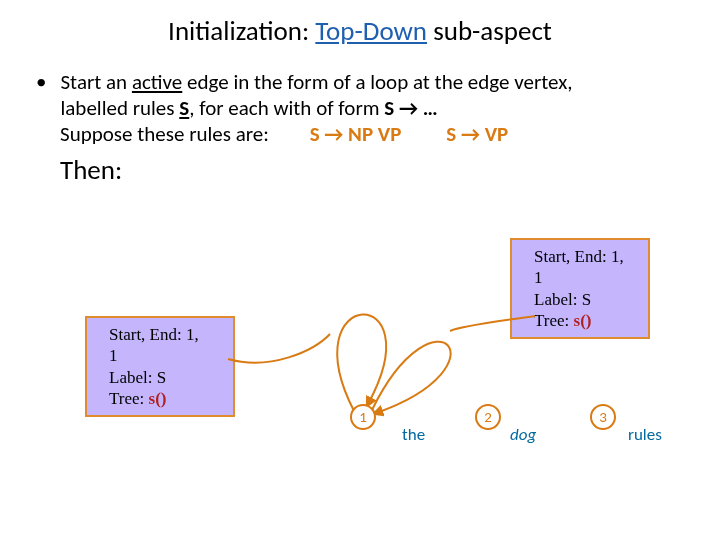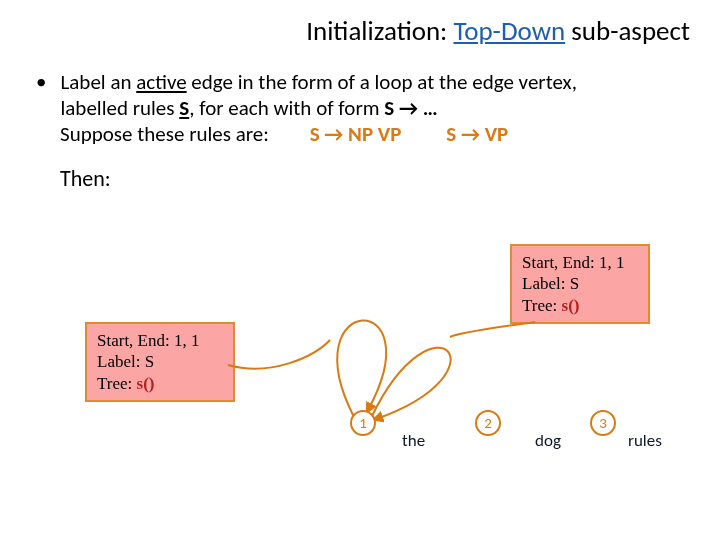--- a/index.html
+++ b/index.html
@@ -6,79 +6,79 @@
   body {
     width: 720px;
     height: 540px;
     font-family: Calibri, Arial, sans-serif;
     background: #fff;
     color: #000;
     position: relative;
     padding: 14px 30px;
   }
   .title {
-    text-align: right;
+    text-align: center;
     font-size: 27px;
     margin-bottom: 22px;
   }
   .title .blue-underline { color: #1f5fb0; text-decoration: underline; }
   .bullet {
     font-size: 21px;
     margin-left: 6px;
     display: flex;
   }
   .bullet .dot { margin-right: 14px; }
   .underline { text-decoration: underline; }
   .s-bold { font-weight: 700; }
   .orange { color: #d97a13; font-weight: 700; }
   .suppose { margin-left: 30px; font-size: 21px; }
-  .then { margin-left: 30px; font-size: 22px; margin-top: 18px; }
+  .then { margin-left: 30px; font-size: 27px; margin-top: 6px; }
   .rules { display: inline-block; margin-left: 36px; }
   .rule1 { margin-right: 40px; }
 
   .diagram { position: relative; width: 660px; height: 250px; margin-top: 40px; }
   .annot {
     position: absolute;
     border: 2px solid #e08b2e;
-    background: #fca5a5;
-    padding: 6px 10px;
+    background: #c4b5fd;
+    padding: 6px 22px;
     font-family: "Times New Roman", serif;
     font-size: 17px;
     line-height: 1.25;
   }
   .annot .red { color: #b02020; font-weight: 700; }
   .node {
     position: absolute;
     width: 26px; height: 26px;
     border: 2px solid #d97a13;
     border-radius: 50%;
     background: #fff;
     color: #d97a13;
     font-size: 15px;
     display: flex; align-items: center; justify-content: center;
     z-index: 3;
   }
   .word {
     position: absolute;
     font-size: 17px;
-    color: #0f172a;
+    color: #0369a1;
   }
   svg.edges { position:absolute; left:0; top:0; width:660px; height:250px; z-index:1; }
 </style>
 </head>
 <body>
 
 <div class="title">
   <span>Initialization: </span><span class="blue-underline">Top-Down</span><span> sub-aspect</span>
 </div>
 
 <div class="bullet">
   <div class="dot">•</div>
   <div>
-    <span>Label an </span><span class="underline">active</span><span> edge in the form of a loop at the edge vertex,</span><br>
+    <span>Start an </span><span class="underline">active</span><span> edge in the form of a loop at the edge vertex,</span><br>
     <span>labelled rules </span><span class="s-bold underline">S</span><span>, for each with of form </span><span class="s-bold">S → …</span>
   </div>
 </div>
 
 <div class="suppose">
   <span>Suppose these rules are:</span>
   <span class="rules">
     <span class="orange rule1">S → NP VP</span>
     <span class="orange">S →  VP</span>
   </span>
@@ -114,15 +114,15 @@
     <div>Start, End: 1, 1</div>
     <div>Label: S</div>
     <div><span>Tree: </span><span class="red">s()</span></div>
   </div>
 
   <div class="node" style="left:320px; top:178px;">1</div>
   <div class="node" style="left:445px; top:178px;">2</div>
   <div class="node" style="left:560px; top:178px;">3</div>
 
   <div class="word" style="left:372px; top:198px;">the</div>
-  <div class="word" style="left:505px; top:198px;">dog</div>
+  <div class="word" style="left:480px; top:198px;font-style:italic;">dog</div>
   <div class="word" style="left:598px; top:198px;">rules</div>
 </div>
 
 </body></html>

